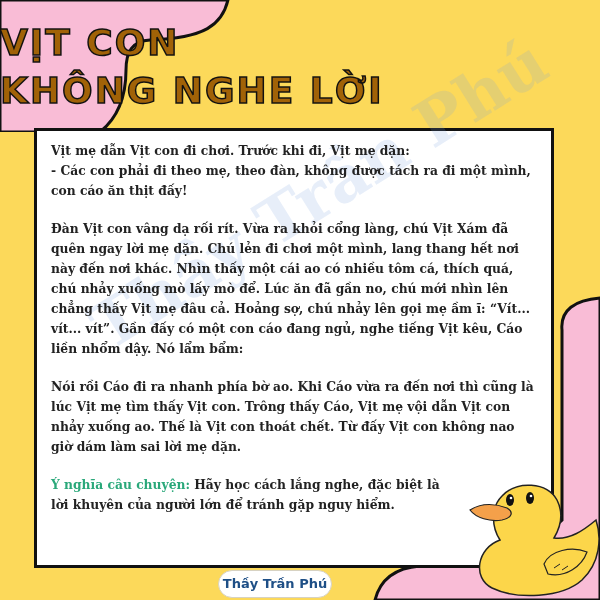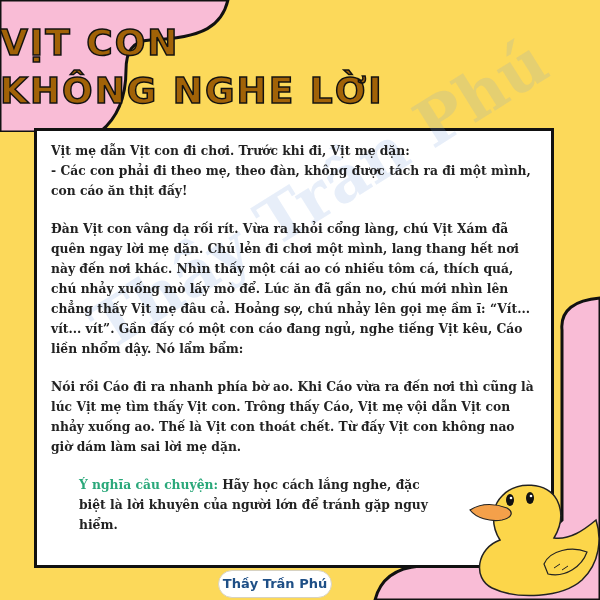--- a/index.html
+++ b/index.html
@@ -27,21 +27,21 @@
 
 <div class="title t1">VỊT CON</div>
 <div class="title t2">KHÔNG NGHE LỜI</div>
 
 <div class="story-box">
   <div class="watermark">Thầy Trần Phú</div>
   <p style="white-space:pre-line;">Vịt mẹ dẫn Vịt con đi chơi. Trước khi đi, Vịt mẹ dặn:
 - Các con phải đi theo mẹ, theo đàn, không được tách ra đi một mình, con cáo ăn thịt đấy!</p>
   <p>Đàn Vịt con vâng dạ rối rít. Vừa ra khỏi cổng làng, chú Vịt Xám đã quên ngay lời mẹ dặn. Chú lẻn đi chơi một mình, lang thang hết nơi này đến nơi khác. Nhìn thấy một cái ao có nhiều tôm cá, thích quá, chú nhảy xuống mò lấy mò để. Lúc ăn đã gần no, chú mới nhìn lên chẳng thấy Vịt mẹ đâu cả. Hoảng sợ, chú nhảy lên gọi mẹ ầm ĩ: “Vít... vít... vít”. Gần đấy có một con cáo đang ngủ, nghe tiếng Vịt kêu, Cáo liền nhổm dậy. Nó lẩm bẩm:</p>
   <p>Nói rồi Cáo đi ra nhanh phía bờ ao. Khi Cáo vừa ra đến nơi thì cũng là lúc Vịt mẹ tìm thấy Vịt con. Trông thấy Cáo, Vịt mẹ vội dẫn Vịt con nhảy xuống ao. Thế là Vịt con thoát chết. Từ đấy Vịt con không nao giờ dám làm sai lời mẹ dặn.</p>
-  <p style="padding-right:90px;margin-left:28px;">
+  <p style="padding-right:90px;">
     <span class="moral-label">Ý nghĩa câu chuyện:</span><span> Hãy học cách lắng nghe, đặc biệt là lời khuyên của người lớn để tránh gặp nguy hiểm.</span>
   </p>
 </div>
 
 <div class="author-pill">Thầy Trần Phú</div>
 
 <svg class="duck" viewBox="0 0 140 132">
   <path d="M30,120 C10,110 15,80 38,72 C30,60 28,40 40,28 C55,12 85,14 95,32 C102,46 98,60 92,70 C108,72 122,62 134,52 C140,70 138,95 120,112 C100,130 55,132 30,120 Z" fill="#fcd64a" stroke="#222" stroke-width="1.5"></path>
   <path d="M8,42 C20,34 35,36 45,40 C52,44 50,50 40,52 C28,54 14,50 8,42 Z" fill="#f4a04a" stroke="#222" stroke-width="1.2"></path>
   <ellipse cx="48" cy="32" rx="4" ry="6" fill="#111"></ellipse>

